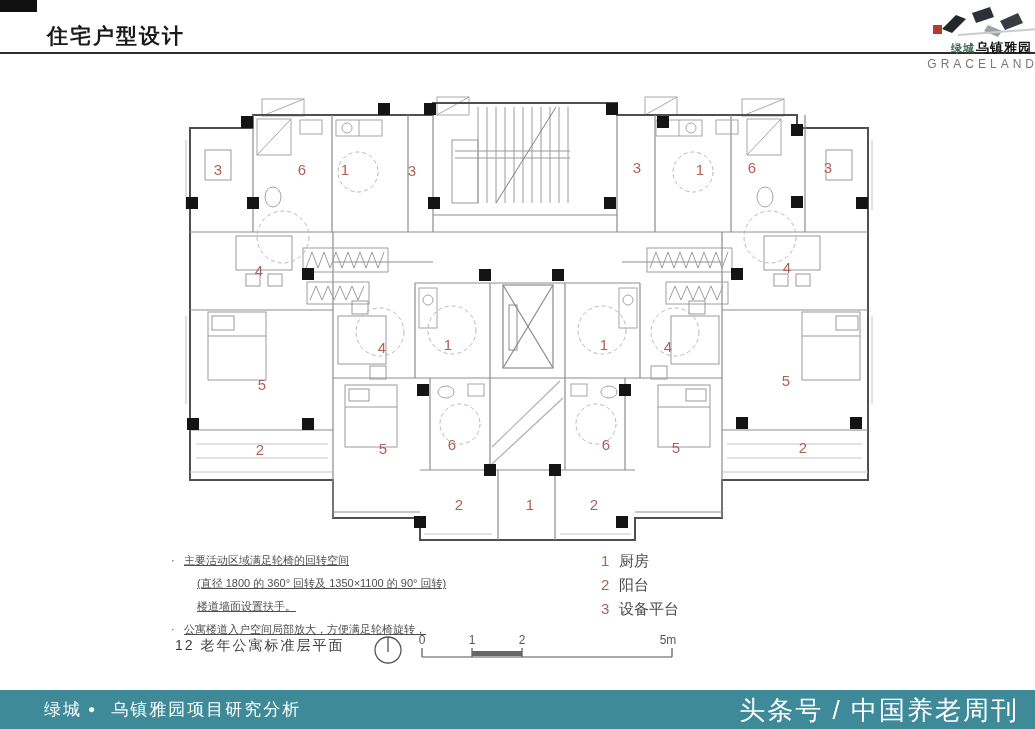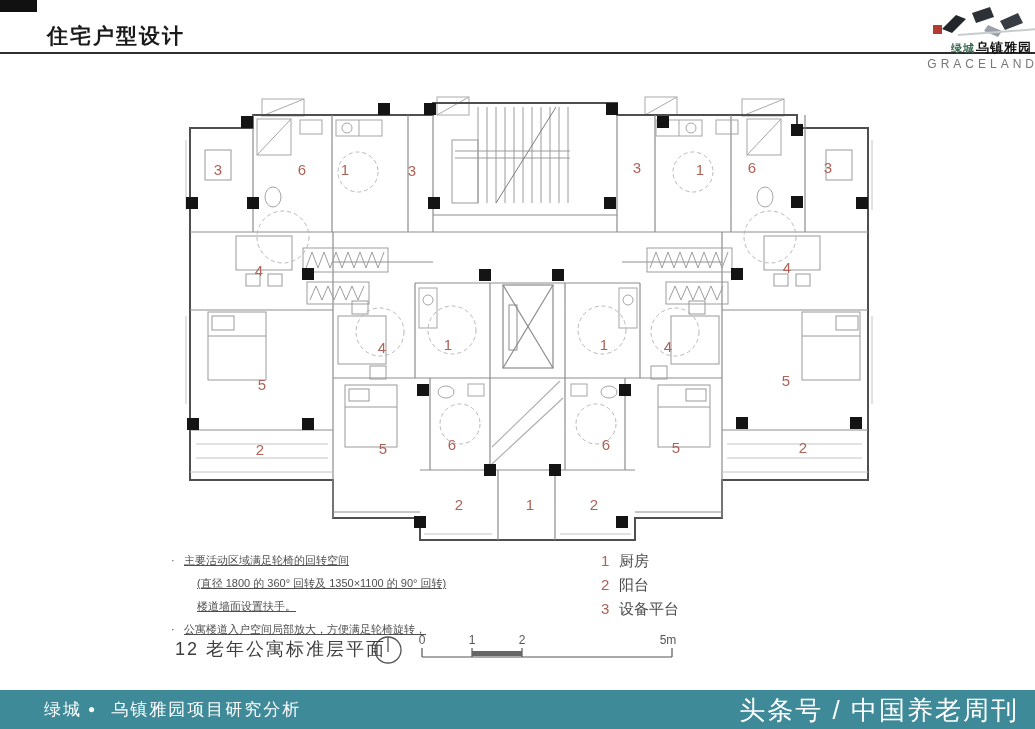--- a/index.html
+++ b/index.html
@@ -26,21 +26,21 @@
   .note-line .b{display:inline-block;width:13px;color:#555;}
   .note-line.indent{padding-left:13px;}
 
   
   .legend{position:absolute;left:601px;top:549px;display:flex;font-size:15px;color:#4a4a4a;}
   .legend .col{display:flex;flex-direction:column;}
   .legend-item{height:24px;line-height:24px;white-space:nowrap;}
   .legend-item .num{display:inline-block;width:18px;color:#ae6156;}
 
   
-  .plan-caption{position:absolute;left:175px;top:637px;font-size:18px;color:#3d3d3d;letter-spacing:2px;}
+  .plan-caption{position:absolute;left:175px;top:637px;font-size:14px;color:#3d3d3d;letter-spacing:2px;}
 
   
   .footer{position:absolute;left:0;top:690px;width:1035px;height:47px;background:#3e8a99;border-bottom:3px solid #6aacb6;box-sizing:border-box;color:#fff;}
   .footer-left{position:absolute;left:44px;top:8px;font-size:17px;letter-spacing:2px;}
   .footer-left .dot{font-size:12px;vertical-align:2px;margin:0 14px 0 6px;}
   .footer-right{position:absolute;right:16px;top:3px;font-size:26px;letter-spacing:2px;}
 </style>
 </head>
 <body>
 

